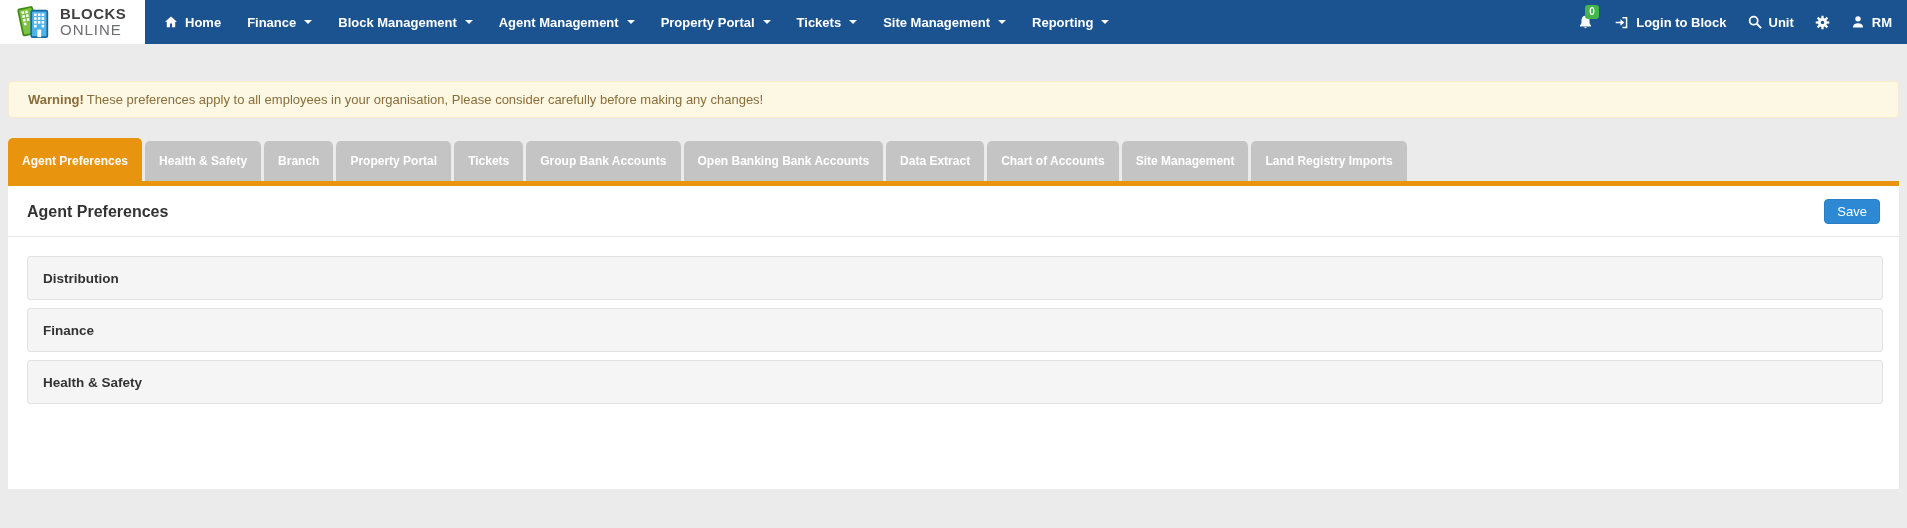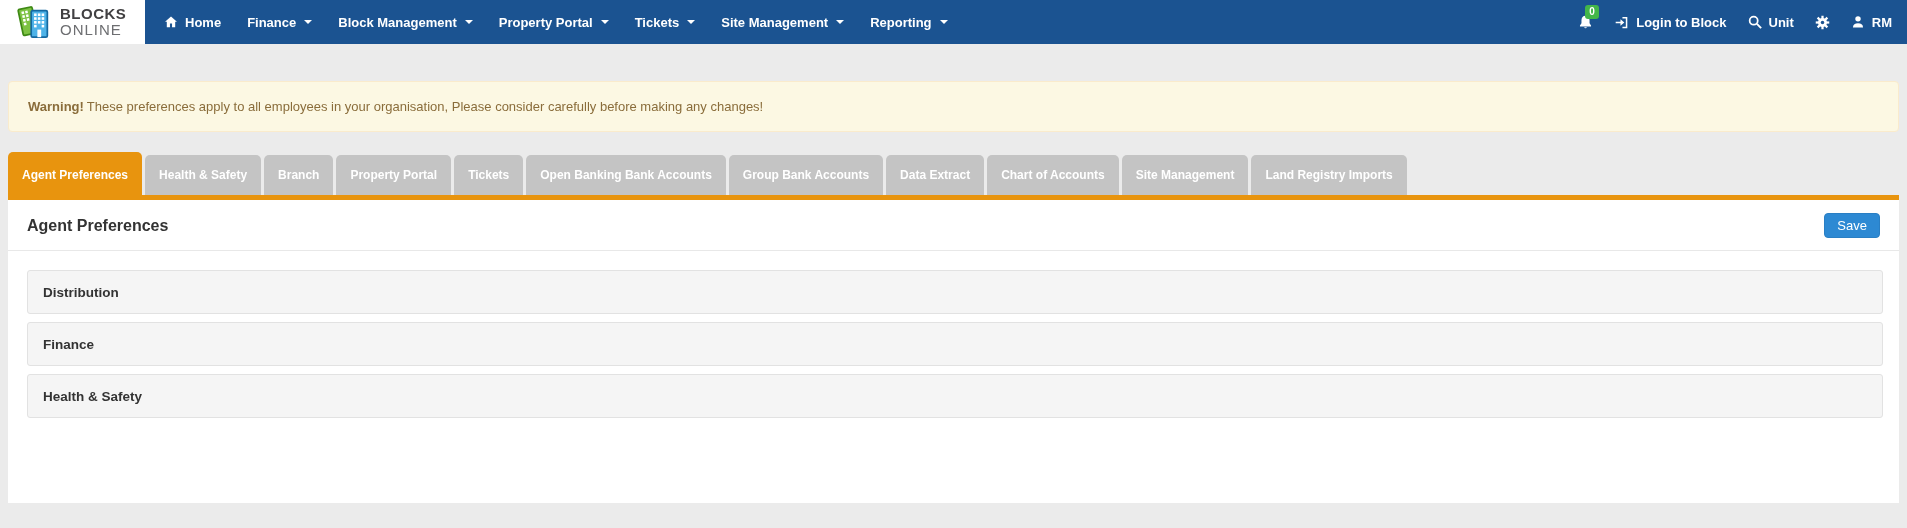--- a/index.html
+++ b/index.html
@@ -47,21 +47,21 @@
     position: absolute; top: -9px; left: 7px;
     background: #43b649; color: #ffffff;
     font-size: 10px; font-weight: 700; line-height: 1;
     padding: 2px 4px; border-radius: 3px;
   }
 
   
   .alert {
     margin: 37px 8px 20px 8px;
     background: #fcf8e3; border: 1px solid #faebcc; border-radius: 4px;
-    padding: 15px 19px;
+    padding: 8px 19px;
     font-size: 13px; line-height: 19px; color: #8a6d3b;
   }
   .alert b { font-weight: 700; }
   .alert .alert-msg { margin-left: 3px; }
 
   
   .tabs {
     list-style: none; margin: 0 8px; padding: 0;
     display: flex; align-items: flex-end;
   }
@@ -155,20 +155,24 @@
     </a>
     <a class="menu-item">
       <span>Finance</span>
       <span class="caret"></span>
     </a>
     <a class="menu-item">
       <span>Block Management</span>
       <span class="caret"></span>
     </a>
     <a class="menu-item">
+      <span>Agent Management</span>
+      <span class="caret"></span>
+    </a>
+    <a class="menu-item">
       <span>Property Portal</span>
       <span class="caret"></span>
     </a>
     <a class="menu-item">
       <span>Tickets</span>
       <span class="caret"></span>
     </a>
     <a class="menu-item">
       <span>Site Management</span>
       <span class="caret"></span>
@@ -240,22 +244,22 @@
 <div class="alert">
   <b>Warning!</b><span class="alert-msg">These preferences apply to all employees in your organisation, Please consider carefully before making any changes!</span>
 </div>
 
 <ul class="tabs">
   <li class="tab active">Agent Preferences</li>
   <li class="tab">Health &amp; Safety</li>
   <li class="tab">Branch</li>
   <li class="tab">Property Portal</li>
   <li class="tab">Tickets</li>
+  <li class="tab">Group Bank Accounts</li>
   <li class="tab">Open Banking Bank Accounts</li>
-  <li class="tab">Group Bank Accounts</li>
   <li class="tab">Data Extract</li>
   <li class="tab">Chart of Accounts</li>
   <li class="tab">Site Management</li>
   <li class="tab">Land Registry Imports</li>
 </ul>
 
 <main class="panel">
   <div class="panel-header">
     <h1 class="page-title">Agent Preferences</h1>
     <button class="save-btn">Save</button>

